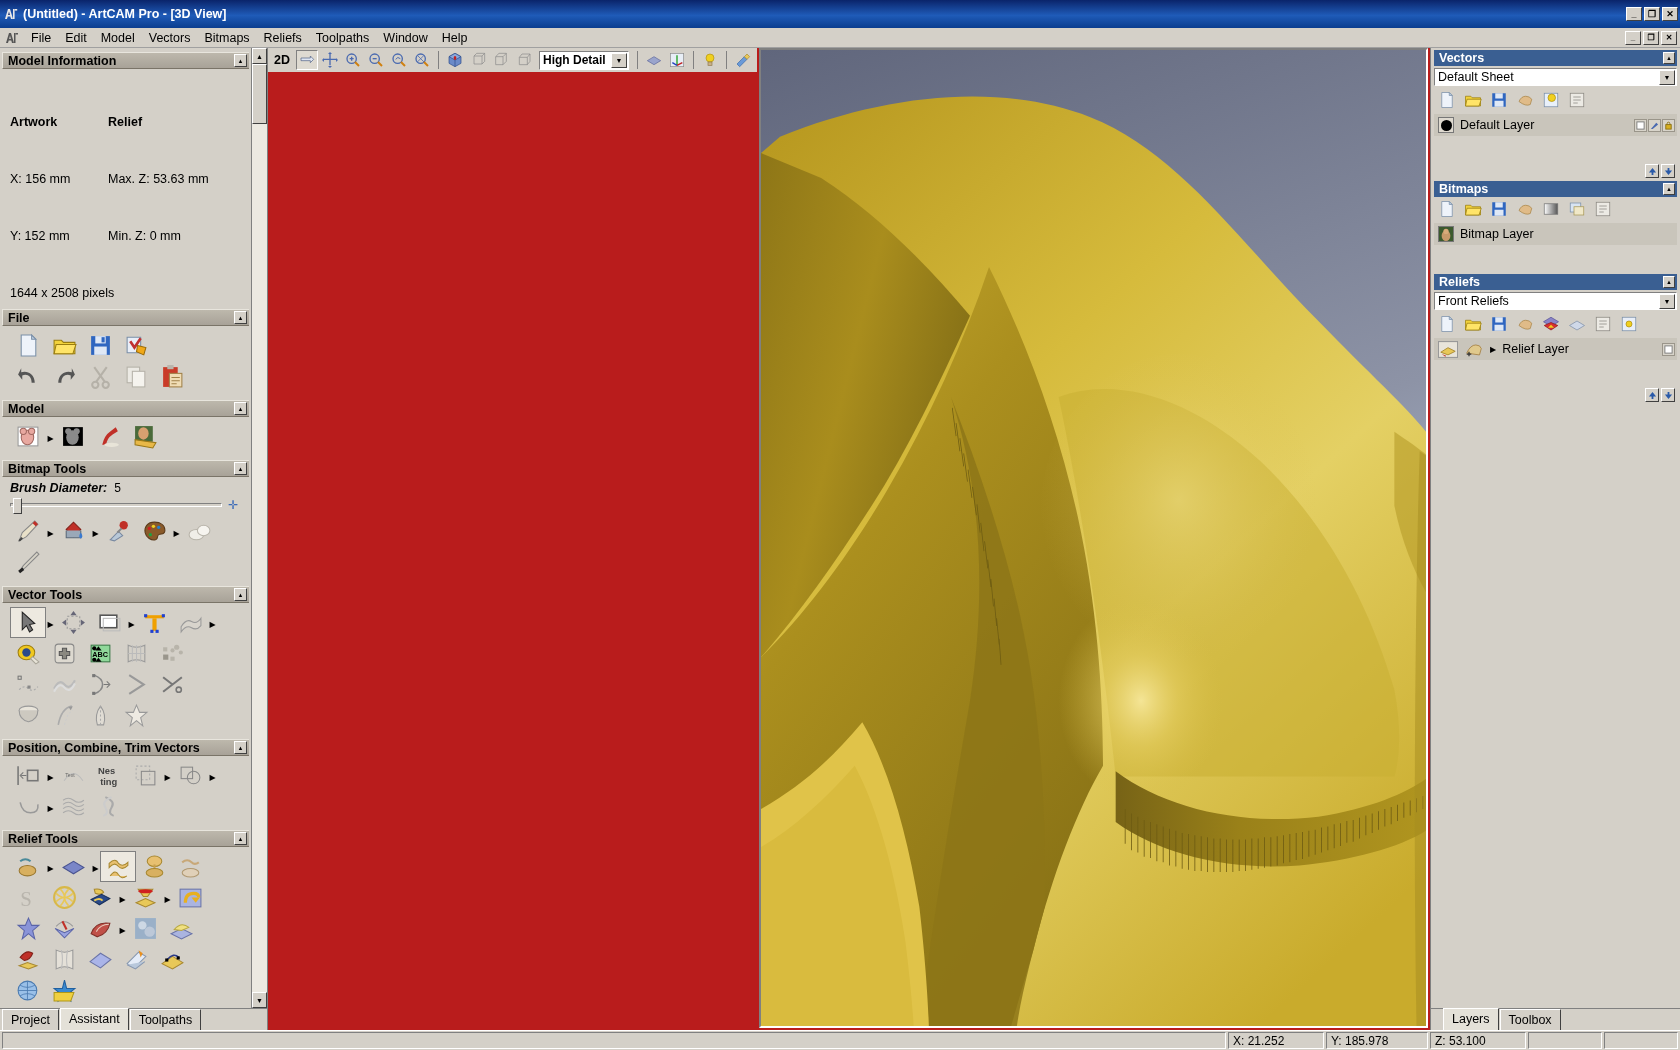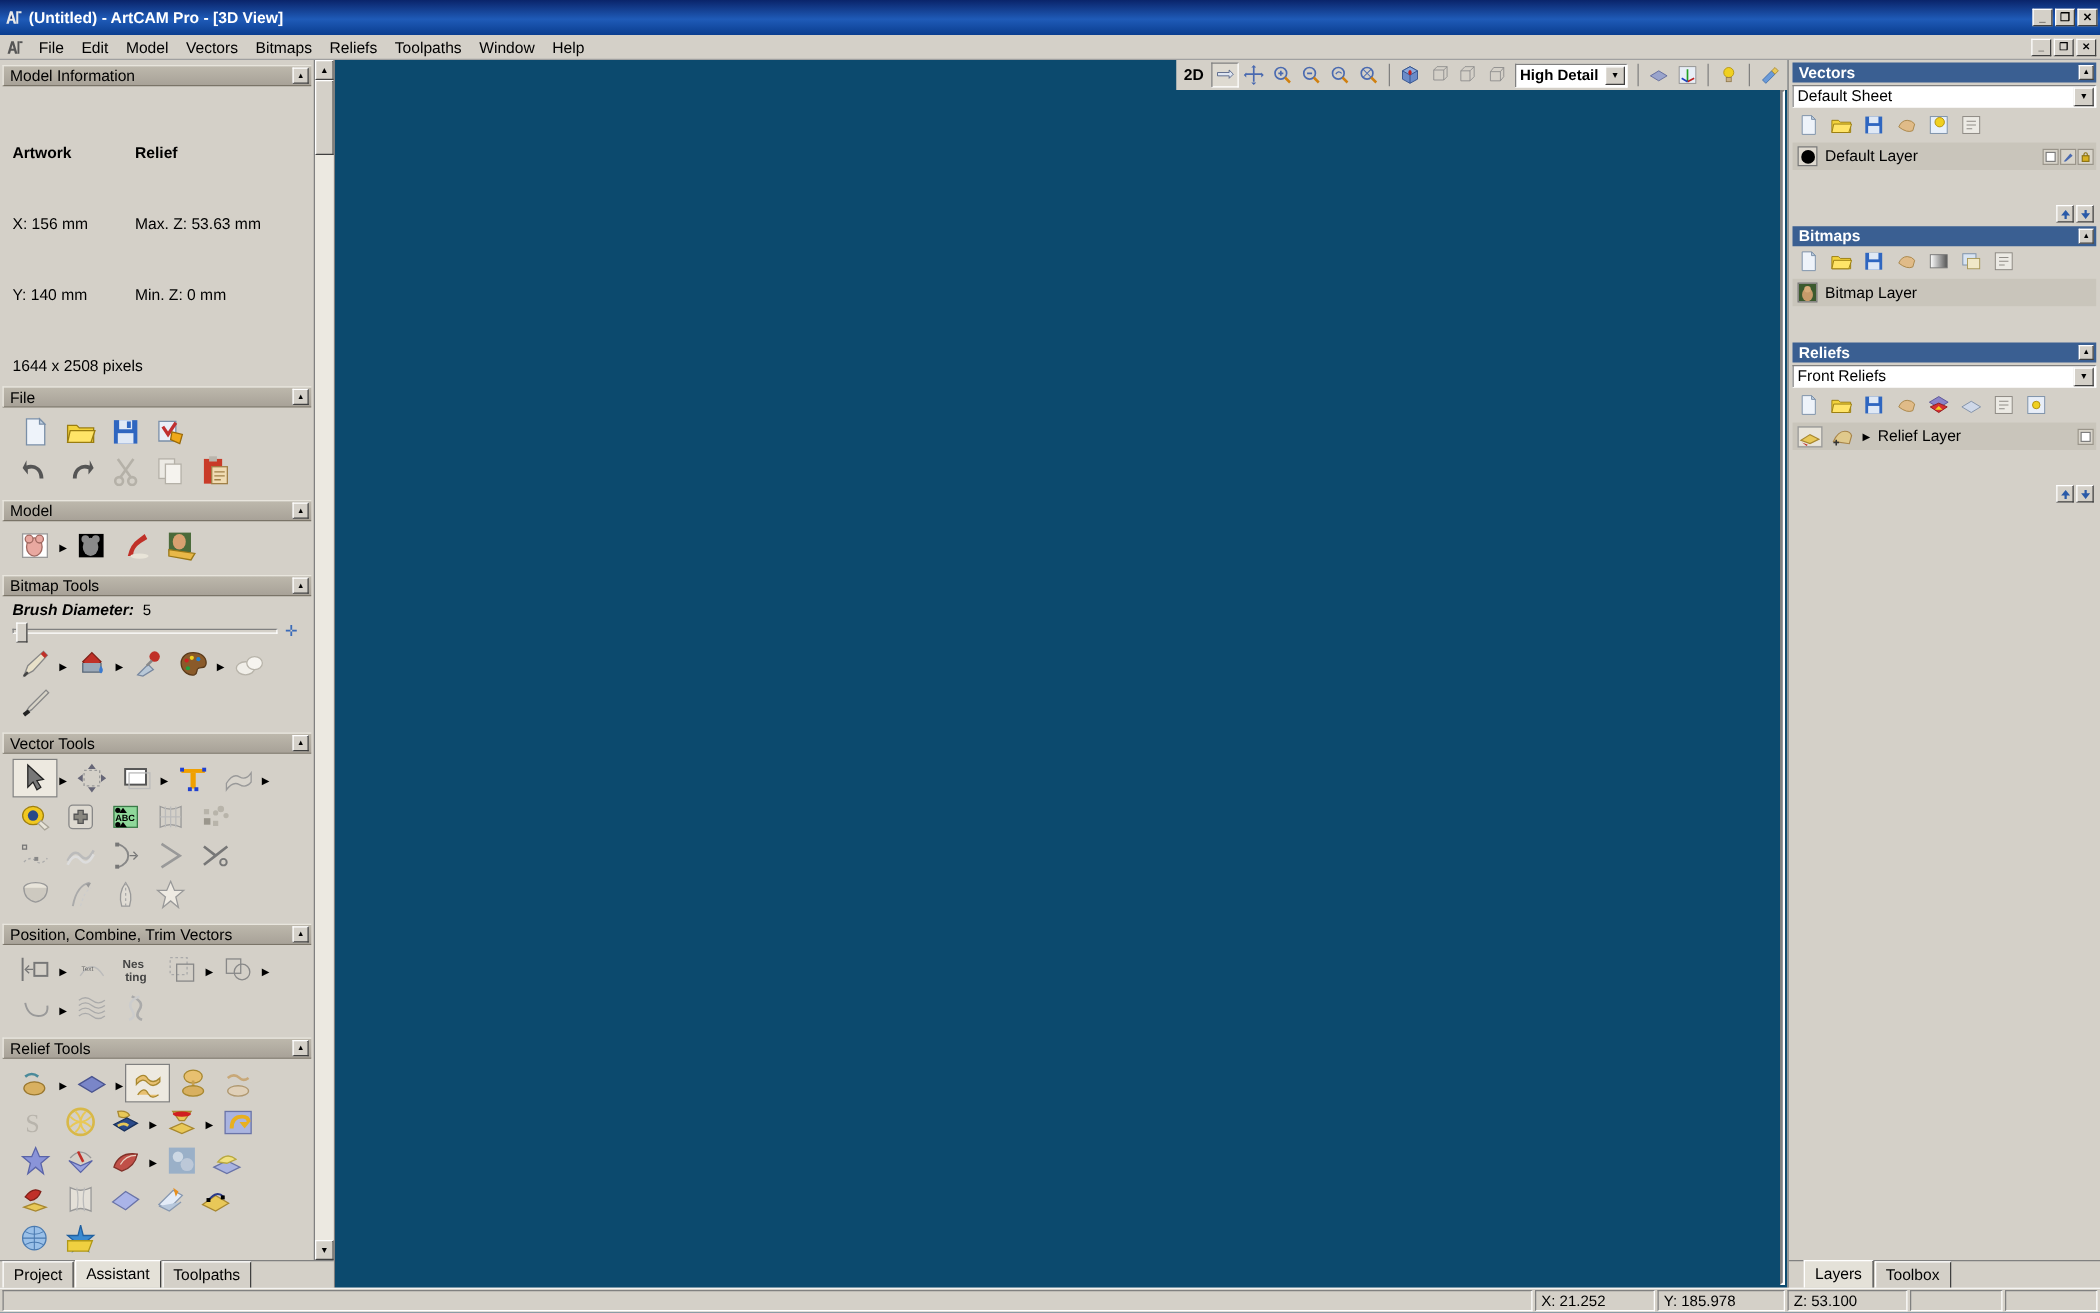--- a/index.html
+++ b/index.html
@@ -51,21 +51,21 @@
              border-color:#fff #404040 #404040 #fff;
              display:flex;align-items:center;justify-content:center;font-size:7px;}
   .sb-track{flex:1;background:#ece9e1;}
   .sb-thumb{height:60px;background:#d4d0c8;border:1px solid;
             border-color:#fff #404040 #404040 #fff;}
   .grp-hdr{
     background:linear-gradient(to bottom,#bdb8ac,#a8a298);
     border-top:1px solid #e8e5dd; border-left:1px solid #e8e5dd;
     border-bottom:1px solid #7a7468;
     height:17px; display:flex;align-items:center; padding:0 2px 0 5px;
-    font-weight:normal; font-size:12.5px; color:#000; margin-top:4px;
+    font-weight:bold; font-size:12.5px; color:#000; margin-top:4px;
   }
   .grp-hdr .t{flex:1;}
   .collapse-btn{
     width:13px;height:13px;background:#d4d0c8;border:1px solid;
     border-color:#fff #404040 #404040 #fff;
     display:flex;align-items:center;justify-content:center;font-size:6px;line-height:1;
   }
   .grp-body{padding:4px 5px 4px 8px;}
   .iconrow{display:flex; align-items:center;}
   .ibtn{
@@ -91,21 +91,21 @@
   
   #lefttabs{height:22px;display:flex;align-items:flex-end;padding-left:2px;
             background:#d4d0c8;border-top:1px solid #808080;}
   .ltab{
     padding:3px 8px 3px 8px;font-size:12.5px;background:#d4d0c8;
     border:1px solid; border-color:#fff #404040 #404040 #fff; border-bottom:none;
     margin-right:1px;
   }
   .ltab.active{background:#e4e1d8;font-weight:normal;padding-bottom:4px;}
   
-  #center{flex:1;display:flex;flex-direction:column;min-width:0;background:#0c4a6e;align-items:flex-end;}
+  #center{flex:1;display:flex;flex-direction:row;min-width:0;background:#b91c1c;}
   #viewtoolbar{height:24px;display:flex;align-items:center;gap:1px;padding:2px 3px;
                background:#d4d0c8;}
   .t2d{font-weight:bold;font-size:12.5px;padding:0 5px 0 3px;}
   .tbtn{width:22px;height:20px;display:flex;align-items:center;justify-content:center;}
   .tbtn.pressed{border:1px solid;border-color:#808080 #fff #fff #808080;background:#dedad1;}
   .tsep{width:1px;height:18px;background:#808080;margin:0 4px;}
   .tcombo{
     width:90px;height:19px;background:#fff;border:1px solid;
     border-color:#808080 #fff #fff #808080;display:flex;align-items:center;
     font-size:12px;padding-left:3px;margin:0 3px;font-weight:bold;
@@ -228,21 +228,21 @@
         <div id="modelinfo">
           <div class="mi-row">
             <b class="c1">Artwork</b>
             <b>Relief</b>
           </div>
           <div class="mi-row">
             <span class="c1">X: 156 mm</span>
             <span>Max. Z: 53.63 mm</span>
           </div>
           <div class="mi-row">
-            <span class="c1">Y: 140 mm</span>
+            <span class="c1">Y: 152 mm</span>
             <span>Min. Z: 0 mm</span>
           </div>
           <div class="mi-row">
             <span>1644 x 2508 pixels</span>
           </div>
         </div>
 
         <div class="grp-hdr">
           <span class="t">File</span>
           <span class="collapse-btn">▲</span>

